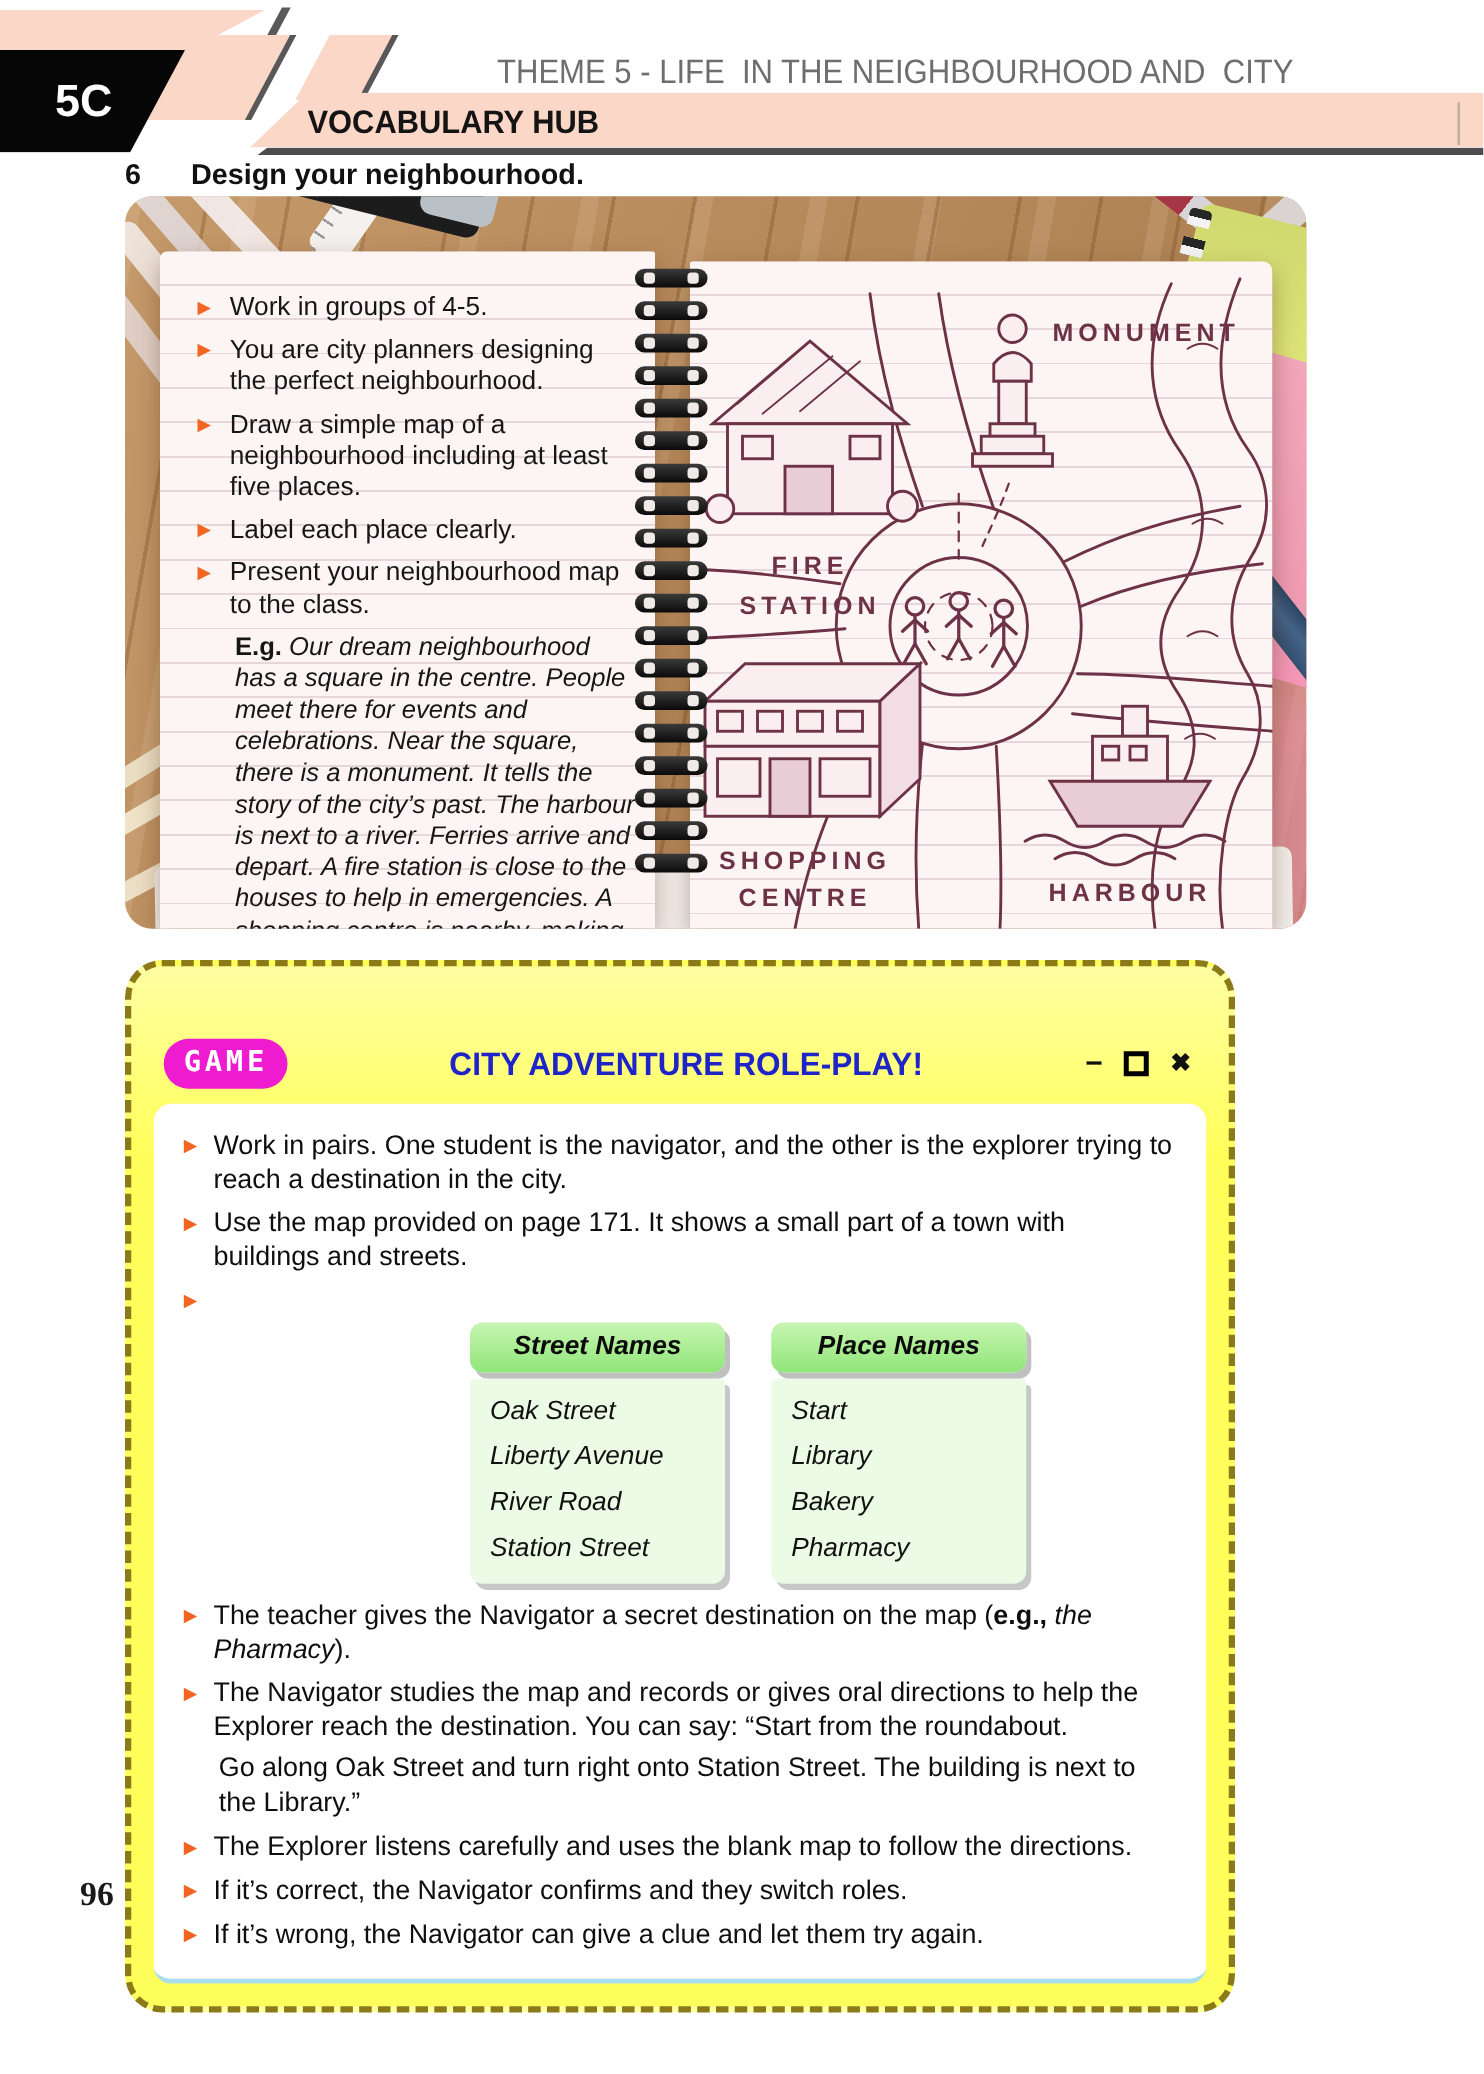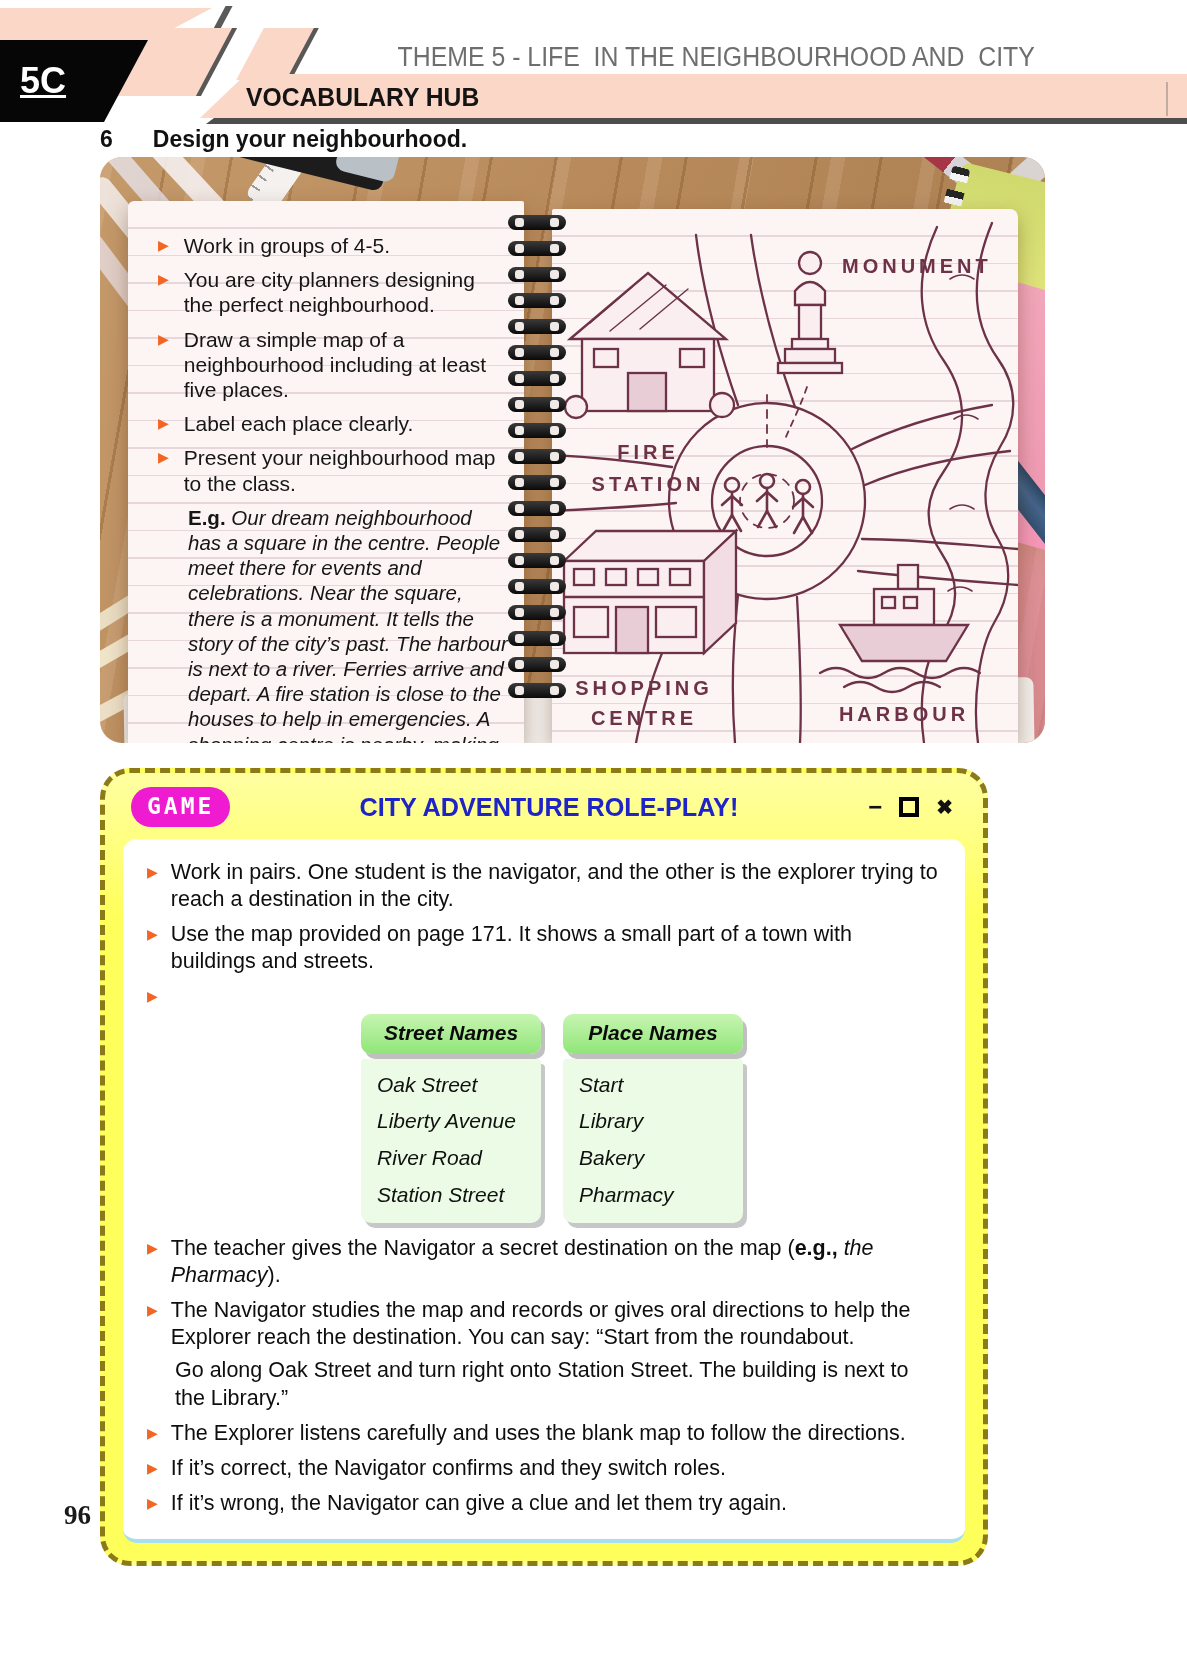--- a/index.html
+++ b/index.html
@@ -6,21 +6,21 @@
   .page{position:relative;width:1187px;height:1659px;background:#ffffff;overflow:hidden;
         font-family:"Liberation Sans",sans-serif;color:#111;}
 
   
   .hdr-top-strip{position:absolute;left:0;top:8px;width:212px;height:32px;background:#fbd7c8;
                  clip-path:polygon(0 0,100% 0,calc(100% - 60px) 100%,0 100%);}
   .hdr-top-slash{position:absolute;left:216px;top:6px;width:7px;height:36px;background:#5a5a5a;
                  transform:skewX(-28deg);}
   .hdr-badge{position:absolute;left:0;top:40px;width:152px;height:82px;background:#060606;
              clip-path:polygon(0 0,148px 0,104px 100%,0 100%);}
-  .hdr-badge span{position:absolute;left:20px;top:20px;color:#fff;font-size:36px;font-weight:700;text-decoration:underline;}
+  .hdr-badge span{position:absolute;left:44px;top:20px;color:#fff;font-size:36px;font-weight:700;}
   .hdr-slash1{position:absolute;left:128px;top:28px;width:86px;height:68px;background:#fbd7c8;
               transform:skewX(-28deg);border-right:5px solid #585858;}
   .hdr-slash2{position:absolute;left:250px;top:28px;width:50px;height:52px;background:#fbd7c8;
               transform:skewX(-28deg);border-right:5px solid #585858;}
   .hdr-band{position:absolute;left:200px;top:74px;width:987px;height:44px;background:#fbd7c8;
             clip-path:polygon(46px 0,100% 0,100% 100%,0 100%);}
   .hdr-band-shadow{position:absolute;left:206px;top:118px;width:981px;height:6px;background:#4d4d4d;
             clip-path:polygon(8px 0,100% 0,100% 100%,0 100%);}
   .hdr-band-line{position:absolute;left:1166px;top:82px;width:2px;height:34px;background:#c2aca1;}
   .hdr-theme{position:absolute;left:372px;top:42px;width:640px;text-align:center;color:#6e6e6e;
@@ -82,35 +82,35 @@
   .tri{color:#f26522;font-size:14px;flex:none;margin-top:4px;}
   .eg{margin:4px 0 0 30px;font-size:20.5px;line-height:1.23;font-style:italic;color:#161616;}
   .eg b{font-style:normal;}
 
   .map-svg{position:absolute;inset:0;}
   .maplabel{font-family:"Liberation Sans",sans-serif;font-weight:700;font-size:20px;letter-spacing:4px;fill:#6d3248;}
 
   
   .game{position:absolute;left:100px;top:768px;width:878px;border:5px dashed #8b7a17;border-radius:30px;
         background:linear-gradient(180deg,#ffffa2 0%,#ffff5c 18%,#ffff5c 100%);}
-  .game-head{display:flex;align-items:center;gap:20px;padding:14px 24px 10px 26px;}
+  .game-head{display:flex;align-items:center;gap:20px;padding:14px 24px 10px 26px;margin-top:44px;}
   .game-pill{background:#ee1bd0;color:#fff;border-radius:22px;padding:6px 16px 8px;
         font-family:"DejaVu Sans Mono",monospace;font-weight:700;font-size:23px;letter-spacing:3px;}
   .game-title{flex:1;text-align:center;color:#1e24c8;font-weight:700;font-size:26px;transform:scaleX(.97);}
   .win-controls{display:flex;align-items:center;gap:17px;padding-right:6px;}
   .win-min{font-size:24px;font-weight:700;line-height:1;}
   .win-max{width:12px;height:12px;border:4px solid #000;display:inline-block;}
   .win-close{font-size:20px;font-weight:700;line-height:1;}
   .game-body{margin:2px 18px 18px;background:#fff;border-radius:14px;border-bottom:4px solid #a8dff0;
         padding:20px 24px 14px 24px;}
   .gb-row{display:flex;gap:13px;margin-bottom:8px;font-size:21.5px;line-height:1.26;color:#0e0e0e;}
   .gb-row .tri{margin-top:5px;}
   .gb-cont{margin:-2px 0 8px 28px;font-size:21.5px;line-height:1.26;color:#0e0e0e;}
   .tables{display:flex;gap:22px;margin:8px 0 12px 214px;}
-  .tcol{width:180px;}
+  .tcol{width:204px;margin-left:15px;}
   .thead{background:linear-gradient(180deg,#c7f5b2,#90e578);border-radius:10px;text-align:center;
          padding:7px 4px 9px;font-size:21px;font-weight:700;font-style:italic;color:#0b0b0b;
          box-shadow:4px 5px 0 rgba(115,115,115,.45);}
   .tbody{margin-top:5px;background:#ebfbe5;border-radius:4px 4px 10px 10px;padding:8px 6px 10px 16px;
          font-size:21px;font-style:italic;color:#101010;line-height:1.55;
          box-shadow:4px 5px 0 rgba(115,115,115,.4);}
   .tbody div{padding:2px 0;}
 
   .page-num{position:absolute;left:64px;top:1500px;font-family:"Liberation Serif",serif;
             font-weight:700;font-size:27px;color:#1a1a1a;}

